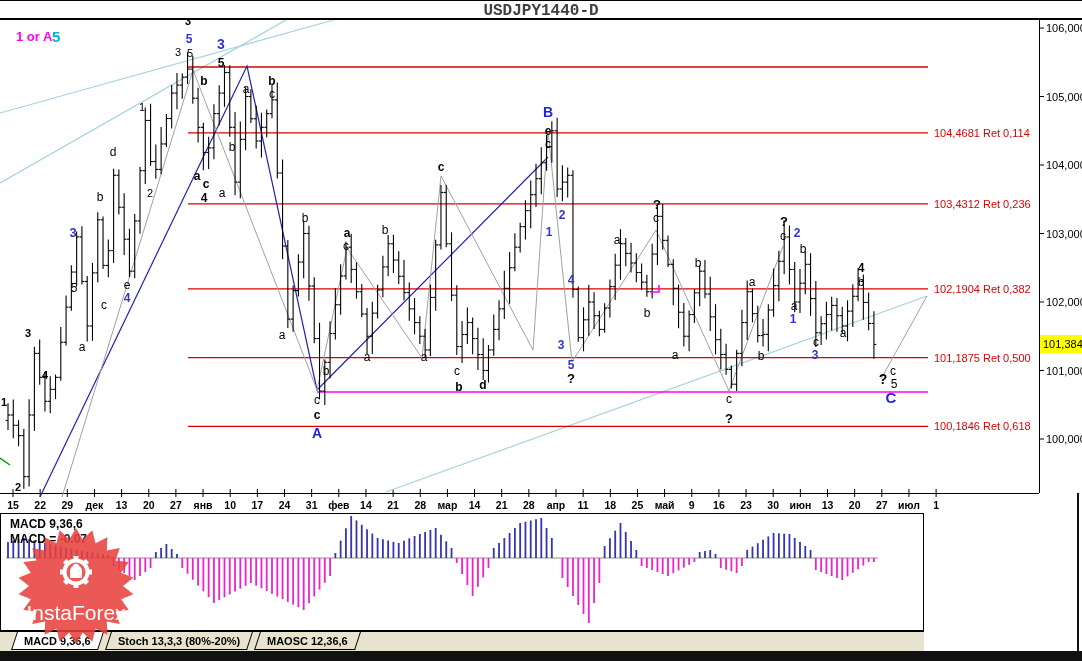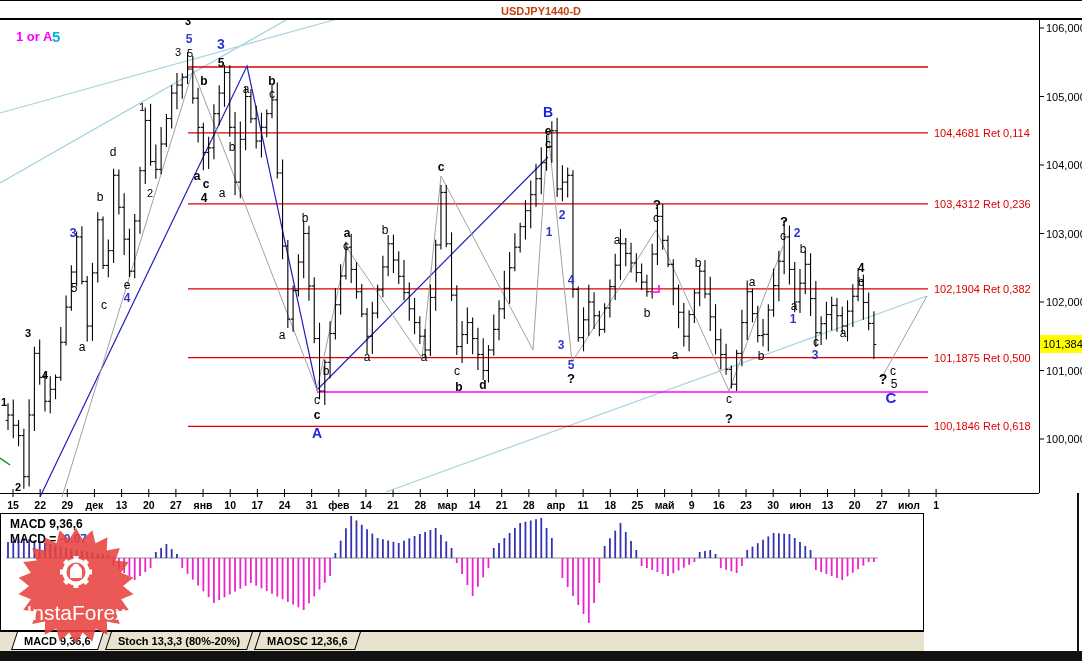--- a/index.html
+++ b/index.html
@@ -1,40 +1,40 @@
 <!DOCTYPE html>
 <html><head>
 <meta charset="utf-8">
 <style>
   html,body{margin:0;padding:0;background:#ffffff;}
   #screen{position:relative;width:1082px;height:661px;background:#ffffff;overflow:hidden;
           font-family:"Liberation Sans",sans-serif;}
   
   #titlebar{position:absolute;left:0;top:0;width:1082px;height:17px;background:#ffffff;
             border-top:1px solid #000;border-bottom:2px solid #000;z-index:15;text-align:center;}
-  #titlebar .t{font-size:11px;font-weight:bold;line-height:16px;color:#c2410c;}
+  #titlebar .t{font-size:16px;font-weight:bold;line-height:16px;color:#404040;font-family:Liberation Mono, monospace;}
   
   #gfx{position:absolute;left:0;top:0;z-index:10;}
   
   #pricetag{position:absolute;left:1040px;top:335px;width:42px;height:18px;background:#ffff00;
             color:#000;font-size:11px;line-height:18px;padding-left:3px;z-index:12;}
   
   #tabbar{position:absolute;left:0;top:631px;width:924px;height:20px;background:#e7e3ce;
           border-top:1px solid #000;box-sizing:border-box;z-index:20;display:flex;align-items:flex-start;
           padding-left:14px;gap:7px;}
   .tab{height:17px;margin-top:0;background:#e7e3ce;border:1px solid #000;border-top:none;
        transform:skewX(-18deg);padding:0 9px;display:flex;align-items:center;}
   .tab.active{background:#ffffff;}
   .tab span{transform:skewX(18deg);font-size:11px;font-weight:bold;color:#000;white-space:nowrap;}
   
   #bottomstrip{position:absolute;left:0;top:651px;width:1082px;height:10px;background:#111;z-index:25;}
   #rightline{position:absolute;left:1077px;top:493px;width:2px;height:165px;background:#111;z-index:5;}
   
   #macdtxt{position:absolute;left:10px;top:517px;z-index:11;font-size:12px;font-weight:bold;color:#000;line-height:15px;}
-  #macdtxt .mv{color:#1d4ed8;}
+  #macdtxt .mv{color:#0f172a;}
   
   #logo{position:absolute;left:14px;top:526px;width:124px;height:124px;z-index:30;opacity:.87;}
 </style>
 </head>
 <body>
 
 <div id="screen">
 
   <div id="titlebar">
     <span class="t">USDJPY1440-D</span>

